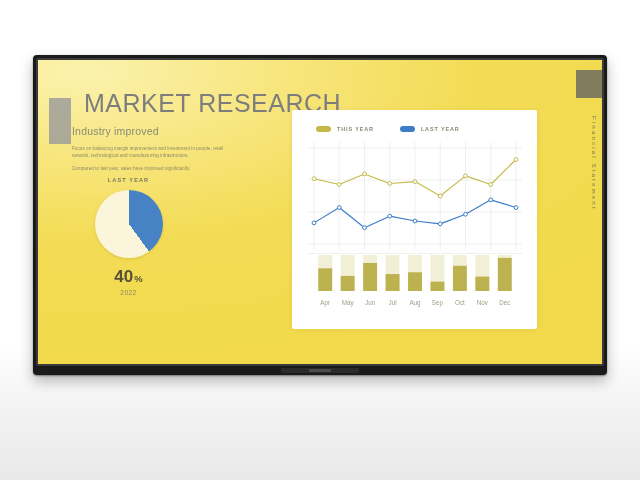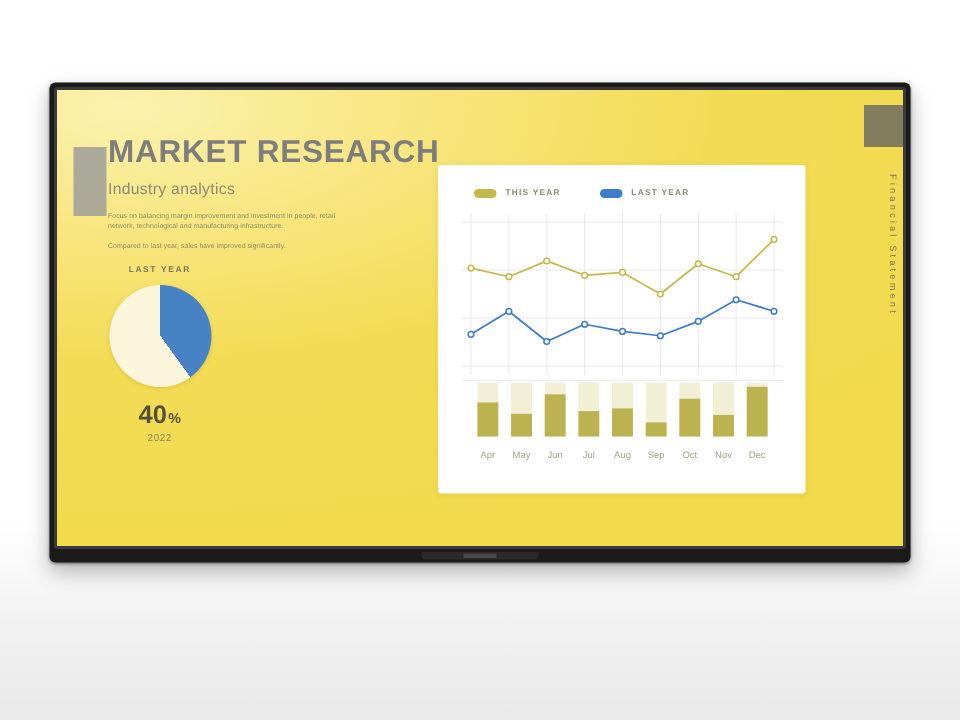--- a/index.html
+++ b/index.html
@@ -84,47 +84,48 @@
   }
 
   #left-col {
     position: absolute;
     left: 34px;
     top: 30px;
     width: 216px;
   }
 
   #deck-title {
-    font-size: 21px;
-    font-weight: bold;
+    font-size: 25px;
+    font-weight: normal;
     letter-spacing: .5px;
     color: #7d7d7d;
     line-height: 1.1;
     white-space: nowrap;
+    margin-left: 12px;
   }
   #deck-subtitle {
     margin-top: 7px;
     font-size: 10.5px;
     color: #8a8a78;
     letter-spacing: .2px;
   }
   .body-para {
     margin-top: 8px;
     font-size: 4.6px;
     line-height: 1.55;
     color: #8d8a6a;
     letter-spacing: .05px;
     max-width: 170px;
   }
   .body-para.second { margin-top: 6px; }
 
   
   #pies {
     position: absolute;
-    left: 18px;
+    left: 40px;
     top: 117px;
     width: 220px;
     display: flex;
     gap: 2px;
   }
   .pie-block { width: 101px; text-align: center; }
   .pie-label {
     font-size: 5.6px;
     font-weight: bold;
     letter-spacing: 1.1px;
@@ -233,21 +234,21 @@
   <div id="monitor">
     <div id="bezel-inner"></div>
 
     <div id="screen">
       <div id="slide">
 
         <div id="title-accent"></div>
 
         <div id="left-col">
           <div id="deck-title">MARKET RESEARCH</div>
-          <div id="deck-subtitle">Industry analytics</div>
+          <div id="deck-subtitle">Industry improved</div>
           <div class="body-para">Focus on balancing margin improvement and investment in people, retail network, technological and manufacturing infrastructure.</div>
           <div class="body-para second">Compared to last year, sales have improved significantly.</div>
         </div>
 
         <div id="pies">
           <div class="pie-block">
             <div class="pie-label">LAST YEAR</div>
             <div class="pie" id="pie-0" style="background: conic-gradient(rgb(70, 130, 196) 0deg, rgb(70, 130, 196) 144deg, rgb(251, 245, 220) 144deg, rgb(251, 245, 220) 360deg);"></div>
             <div class="pie-value"><span>40</span><span class="pct">%</span></div>
             <div class="pie-year">2022</div>

